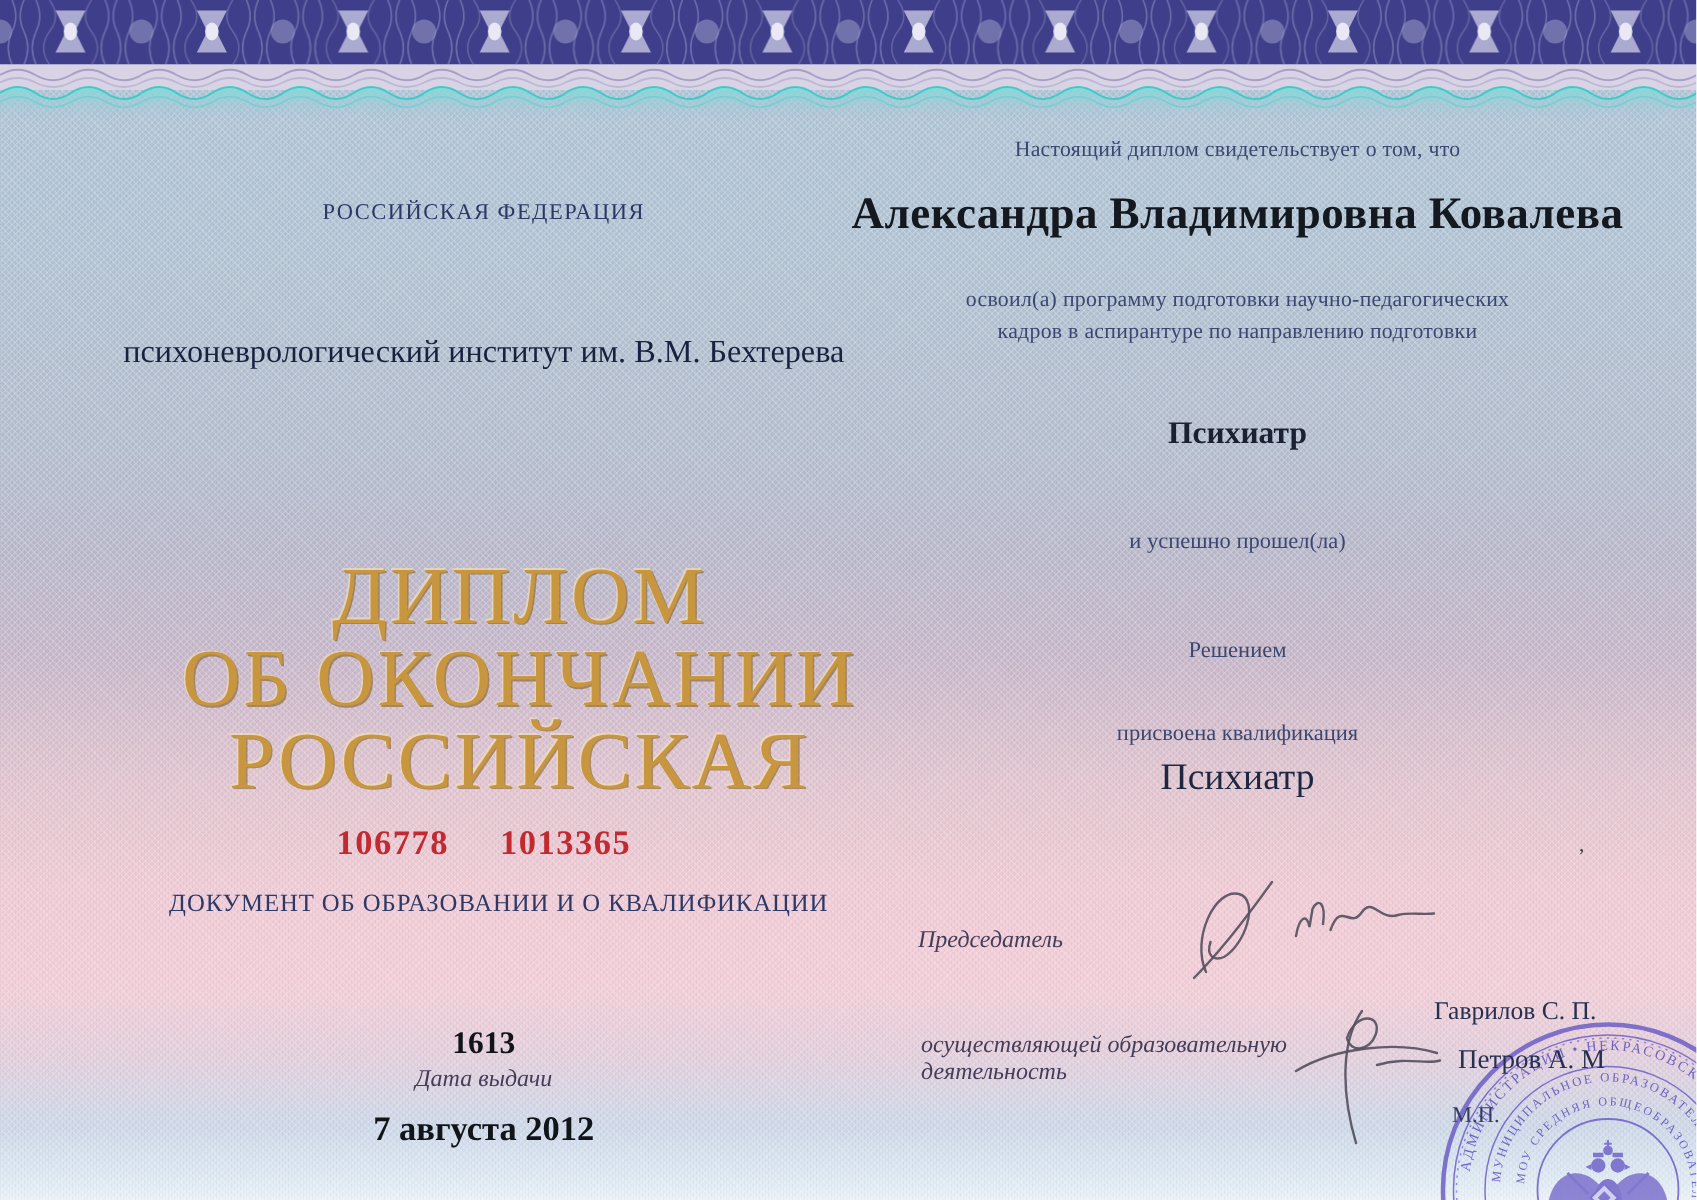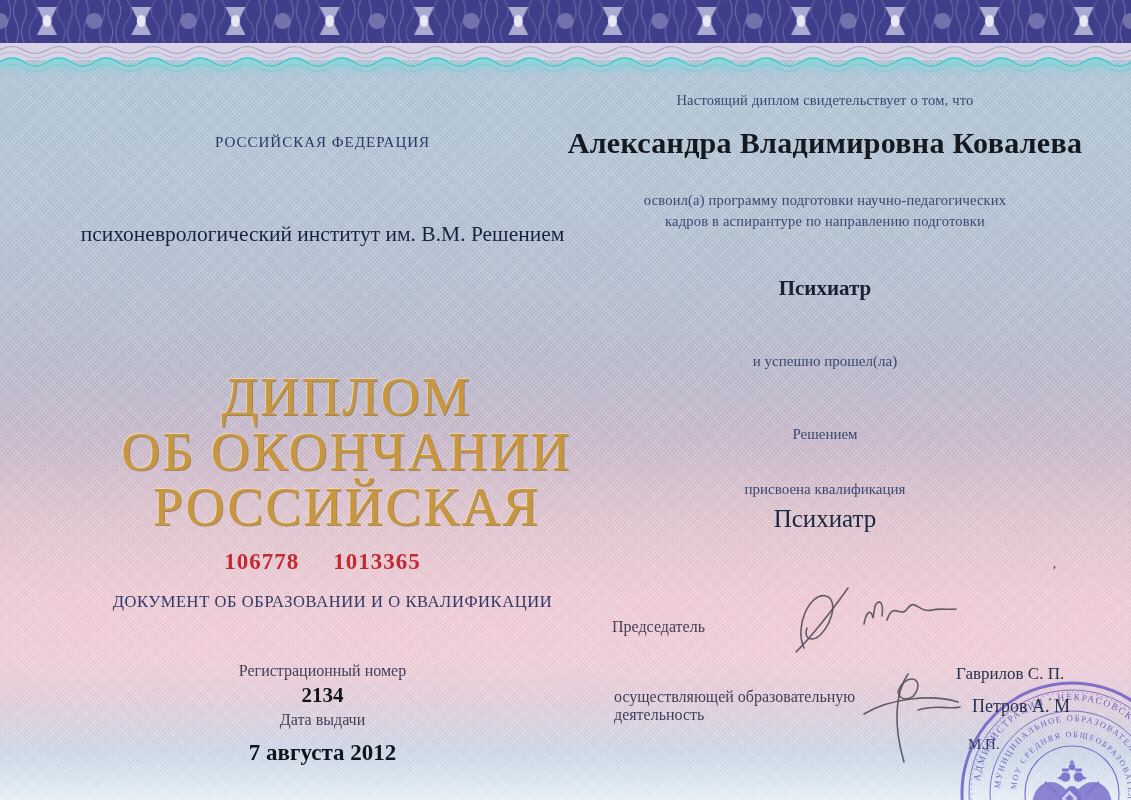--- a/index.html
+++ b/index.html
@@ -15,21 +15,21 @@
         #a9bfd3 0%, #aec3d4 9%, #b1c2d2 22%, #b3bdce 36%, #b8b7c9 46%,
         #c7b6c8 55%, #e0c3cd 65%, #efc9d3 74%, #f2ccd5 82%, #e2cdda 88%,
         #ccd7e7 94%, #dde7f1 98%, #eaf1f7 100%);
   }
   .abs { position:absolute; }
   .ctr { text-align:center; }
   .lp { left:0; width:565px;margin-left:40px; }
   .rp { left:565px; width:520px; }
   .navy { color:#3b4770; }
   .small-serif { font-size:14.5px; letter-spacing:.2px; }
-  .label-it { color:#443d58; font-size:16px; }
+  .label-it { font-style:italic; color:#443d58; font-size:16px; }
   .rf { font-size:15px; letter-spacing:1px; color:#2c3766; }
   .inst { font-size:21.5px; line-height:27px; color:#17223f; }
   .gold-title {
     font-size:54px; line-height:55px; letter-spacing:2px; color:#c8963f;
     text-shadow:1px 1px 0 rgba(120,85,24,.55), -1px -1px 0 rgba(244,224,176,.65);
     padding-left:48px;
   }
   .red-num { font-size:23px; font-weight:bold; color:#c22a32; letter-spacing:1px; }
   .doc-line { font-size:16.5px; letter-spacing:.6px; color:#2e3966; }
   .bold-black { font-weight:bold; color:#111419; }
@@ -79,39 +79,38 @@
         <path d="M0,62 q11.8,-8 23.6,0 t23.6,0 23.6,0 23.6,0" stroke="#35c8c8" stroke-width="1.4" fill="none" opacity=".9"></path>
         <path d="M0,68 q11.8,-7 23.6,0 t23.6,0 23.6,0 23.6,0" stroke="#5ccfcf" stroke-width="1" fill="none" opacity=".6"></path>
       </pattern>
     </defs>
     <rect x="0" y="0" width="1131" height="80" fill="url(#gpat)"></rect>
   </svg>
 
   <div class="abs lp ctr rf" style="top:134px;">РОССИЙСКАЯ ФЕДЕРАЦИЯ</div>
 
   <div class="abs lp ctr inst" style="top:221px;">
-    <div>психоневрологический институт им. В.М. Решением</div>
+    <div>психоневрологический институт им. В.М. Бехтерева</div>
   </div>
 
   <div class="abs lp ctr gold-title" style="top:370px;">
     <div>ДИПЛОМ</div>
     <div>ОБ ОКОНЧАНИИ</div>
     <div>РОССИЙСКАЯ</div>
   </div>
 
   <div class="abs lp ctr" style="top:549px;">
     <span class="red-num">106778</span>
     <span class="red-num" style="display:inline-block;width:26px;"></span>
     <span class="red-num">1013365</span>
   </div>
 
   <div class="abs lp ctr doc-line" style="top:592px;padding-left:20px;">ДОКУМЕНТ ОБ ОБРАЗОВАНИИ И О КВАЛИФИКАЦИИ</div>
 
-  <div class="abs lp ctr label-it" style="top:662px;">Регистрационный номер</div>
-  <div class="abs lp ctr bold-black" style="top:683px;font-size:21px;">2134</div>
+  <div class="abs lp ctr bold-black" style="top:683px;font-size:21px;">1613</div>
   <div class="abs lp ctr label-it" style="top:711px;">Дата выдачи</div>
   <div class="abs lp ctr bold-black" style="top:740px;font-size:23px;">7 августа 2012</div>
 
   <div class="abs rp ctr navy small-serif" style="top:92px;">Настоящий диплом свидетельствует о том, что</div>
 
   <div class="abs rp ctr name" style="top:126px;">Александра Владимировна Ковалева</div>
 
   <div class="abs rp ctr navy small-serif" style="top:190px;line-height:21px;">
     <div>освоил(а) программу подготовки научно-педагогических</div>
     <div>кадров в аспирантуре по направлению подготовки</div>

